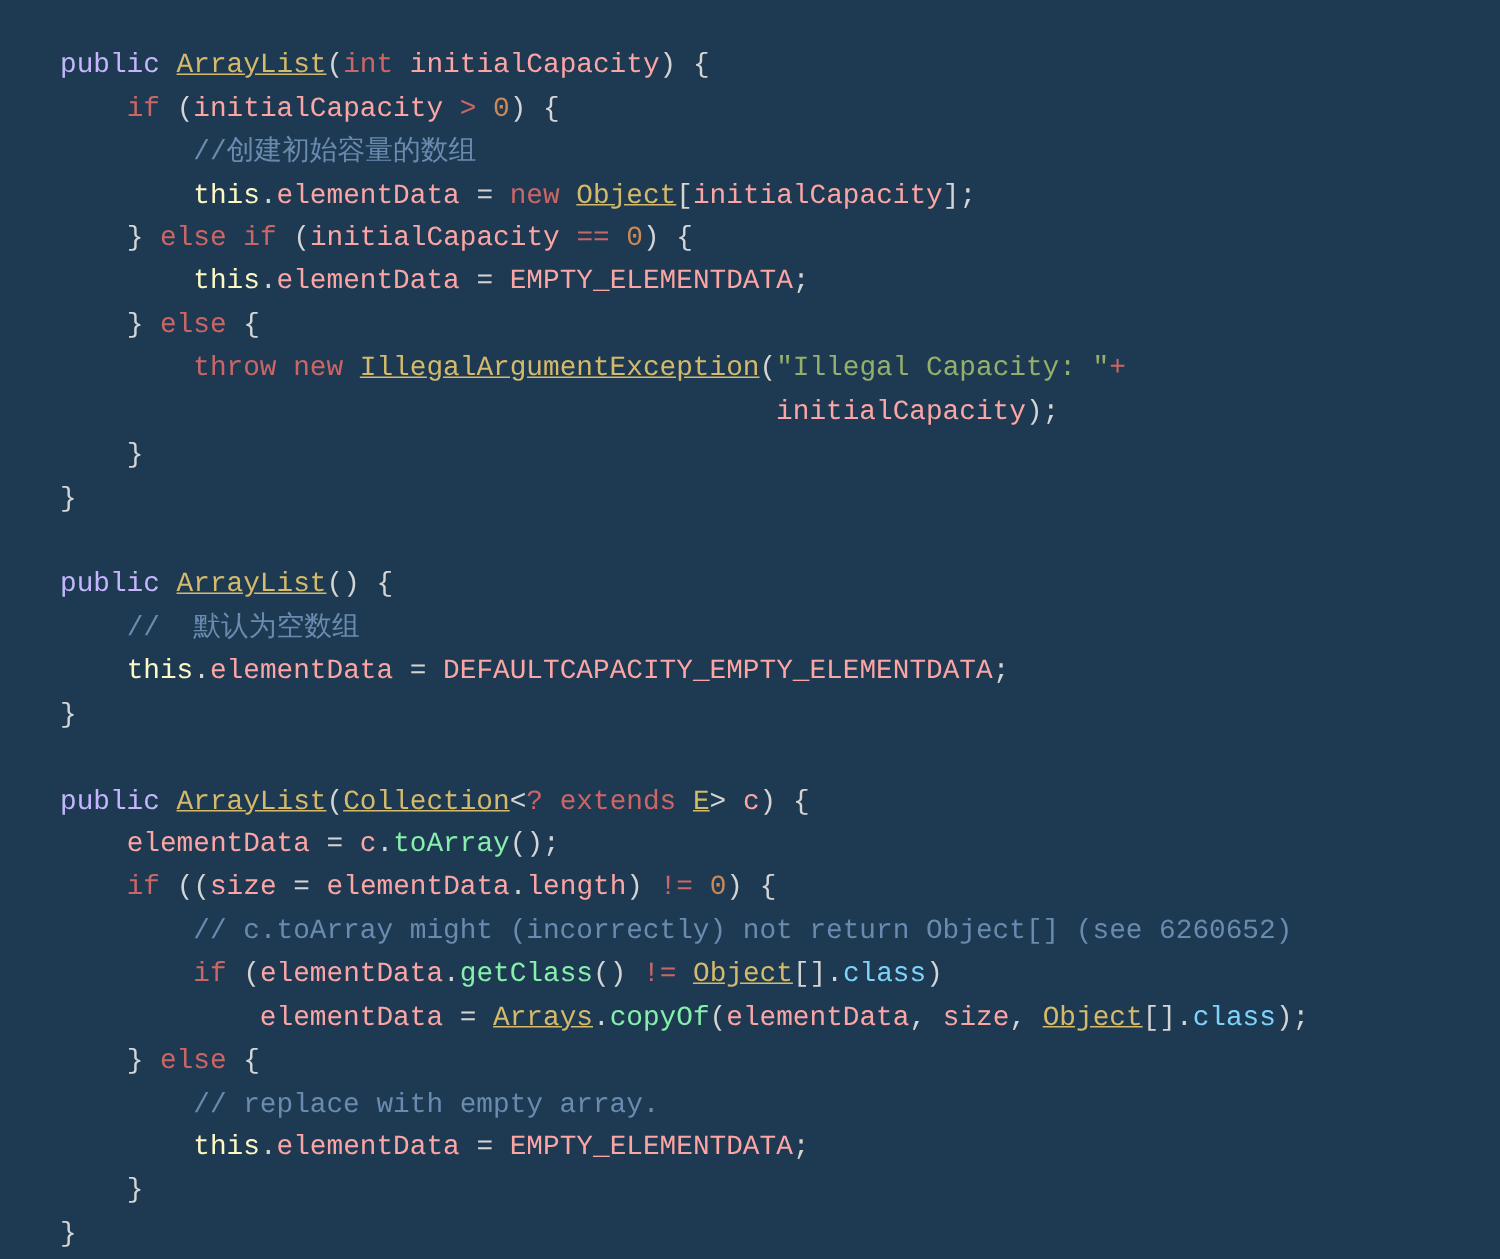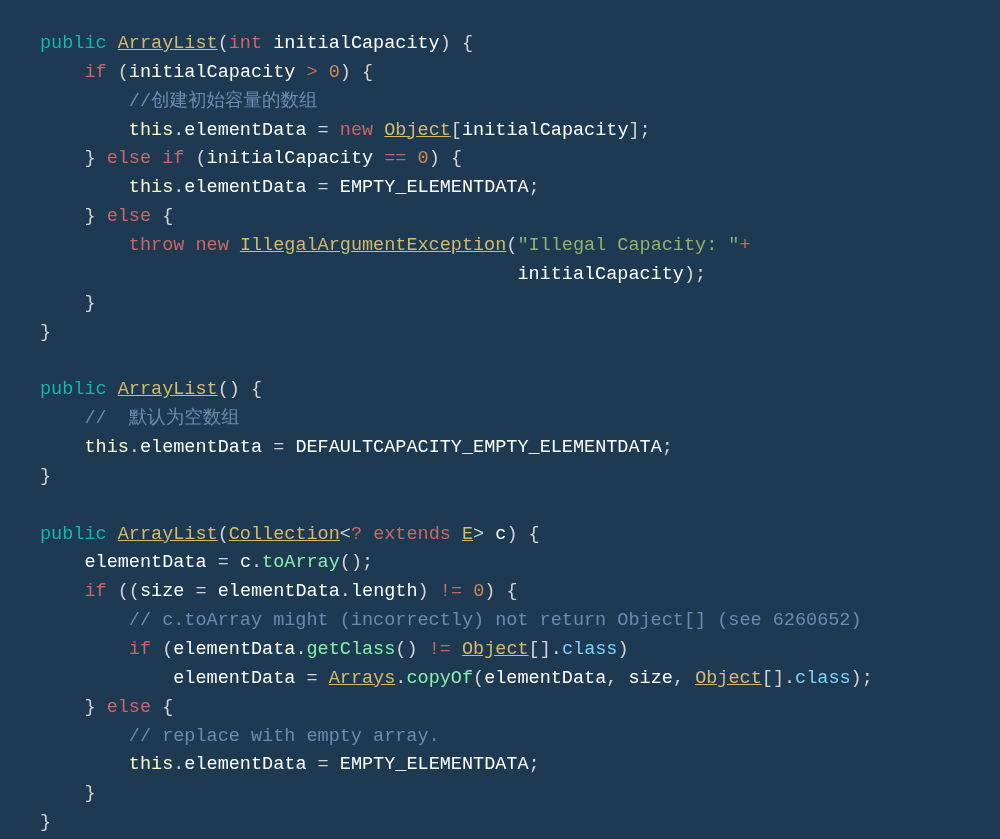--- a/index.html
+++ b/index.html
@@ -11,36 +11,36 @@
     height: 839px;
     overflow: hidden;
   }
   .code-container {
     padding: 30px 40px;
     font-size: 18.5px;
     line-height: 1.56;
     white-space: pre;
     color: #d4d4d4;
   }
-  .kw-public { color: #14b8a6; }
+  .kw-public { color: #c4b5fd; }
   .kw-int { color: #cc6666; }
   .kw-if { color: #cc6666; }
   .kw-else { color: #cc6666; margin-top: 21px; }
   .kw-new { color: #cc6666; }
   .kw-this { color: #fef9c3; }
   .kw-throw { color: #cc6666; }
   .kw-class { color: #7dd3fc; }
   .kw-extends { color: #cc6666; }
   .type { color: #d4ba6a; text-decoration: underline; }
   .method { color: #86efac; text-align: center; }
   .comment { color: #6a8bb0; font-style: normal; }
   .string { color: #95b06a; }
   .num { color: #cc8855; }
   .op { color: #cc6666; }
-  .ident { color: #ffffff; }
+  .ident { color: #fca5a5; }
   .punct { color: #d4d4d4; }
   .wildcard { color: #cc6666; }
 </style>
 </head>
 <body>
 
 <div class="code-container"><span class="kw-public">public</span> <span class="type">ArrayList</span><span class="punct">(</span><span class="kw-int">int</span> <span class="ident">initialCapacity</span><span class="punct">)</span> <span class="punct">{</span>
     <span class="kw-if">if</span> <span class="punct">(</span><span class="ident">initialCapacity</span> <span class="op">&gt;</span> <span class="num">0</span><span class="punct">)</span> <span class="punct">{</span>
         <span class="comment">//创建初始容量的数组</span>
         <span class="kw-this">this</span><span class="punct">.</span><span class="ident">elementData</span> <span class="punct">=</span> <span class="kw-new">new</span> <span class="type">Object</span><span class="punct">[</span><span class="ident">initialCapacity</span><span class="punct">]</span><span class="punct">;</span>

